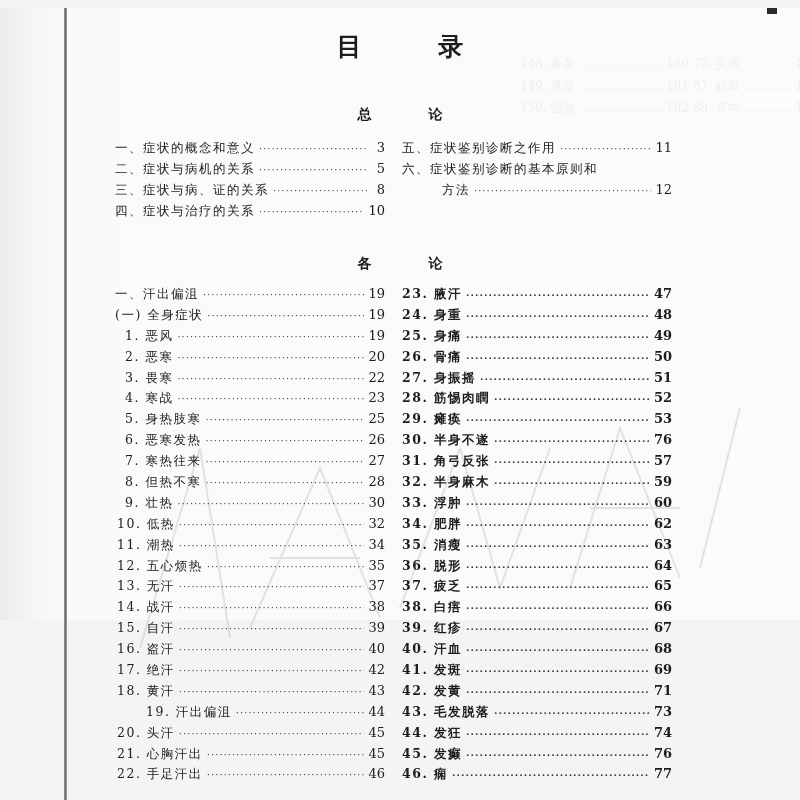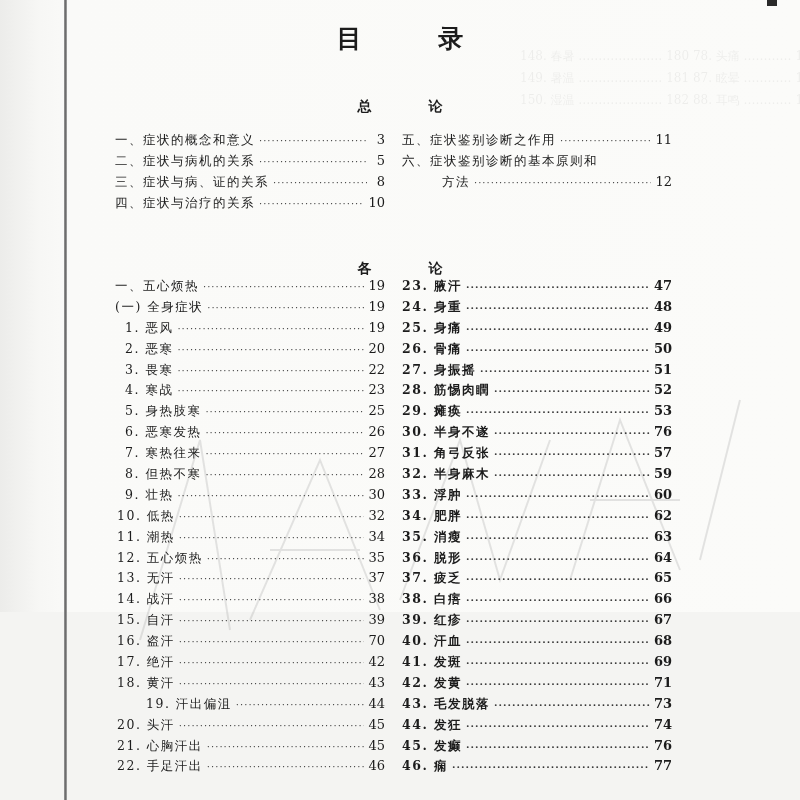--- a/index.html
+++ b/index.html
@@ -4,21 +4,21 @@
 <style>
   * { box-sizing: border-box; margin: 0; padding: 0; }
   html, body { width: 800px; height: 800px; overflow: hidden; }
   body {
     background: #f4f4f2;
     font-family: "DejaVu Serif", "Liberation Serif", serif;
     color: #1c1c1c;
     position: relative;
   }
   .page {
-    position: absolute; left: 0; top: 0; width: 800px; height: 612px;
+    position: absolute; left: 0; top: 8px; width: 800px; height: 612px;
     background: linear-gradient(90deg, #ececea 0px, #f7f7f5 40px, #fafaf8 70px, #fbfbf9 100%);
   }
   .binding {
     position: absolute; left: 64px; top: 0; width: 3px; height: 800px;
     background: linear-gradient(90deg, #9a9a9a, #6d6d6d, #a8a8a8);
   }
   .corner-mark {
     position: absolute; left: 767px; top: 0; width: 10px; height: 6px; background: #2a2a2a;
   }
   .title {
@@ -115,25 +115,25 @@
       <span class="leader"></span>
       <span class="page-num"></span>
     </div>
     <div class="entry cont">
       <span class="label">方法</span>
       <span class="leader"></span>
       <span class="page-num">12</span>
     </div>
   </div>
 
-  <div class="section-heading" style="top:247px;margin-top:13px;">各 论</div>
+  <div class="section-heading" style="top:247px;">各 论</div>
 
   <div class="col" style="left:115px; top:278px;" id="spec-left">
       <div class="entry">
-        <span class="label">一、五心烦热</span>
+        <span class="label">一、汗出偏沮</span>
         <span class="leader"></span>
         <span class="page-num">19</span>
       </div>
       <div class="entry">
         <span class="label">(一) 全身症状</span>
         <span class="leader"></span>
         <span class="page-num">19</span>
       </div>
       <div class="entry indent-num">
         <span class="label" style="padding-left: 10px;">1. 恶风</span>
@@ -206,21 +206,21 @@
         <span class="page-num">38</span>
       </div>
       <div class="entry indent-num">
         <span class="label" style="padding-left: 2px;">15. 自汗</span>
         <span class="leader"></span>
         <span class="page-num">39</span>
       </div>
       <div class="entry indent-num">
         <span class="label" style="padding-left: 2px; text-align: center;">16. 盗汗</span>
         <span class="leader"></span>
-        <span class="page-num">70</span>
+        <span class="page-num">40</span>
       </div>
       <div class="entry indent-num">
         <span class="label" style="padding-left: 2px;">17. 绝汗</span>
         <span class="leader"></span>
         <span class="page-num">42</span>
       </div>
       <div class="entry indent-num">
         <span class="label" style="padding-left: 2px; text-align: right;">18. 黄汗</span>
         <span class="leader"></span>
         <span class="page-num">43</span>

